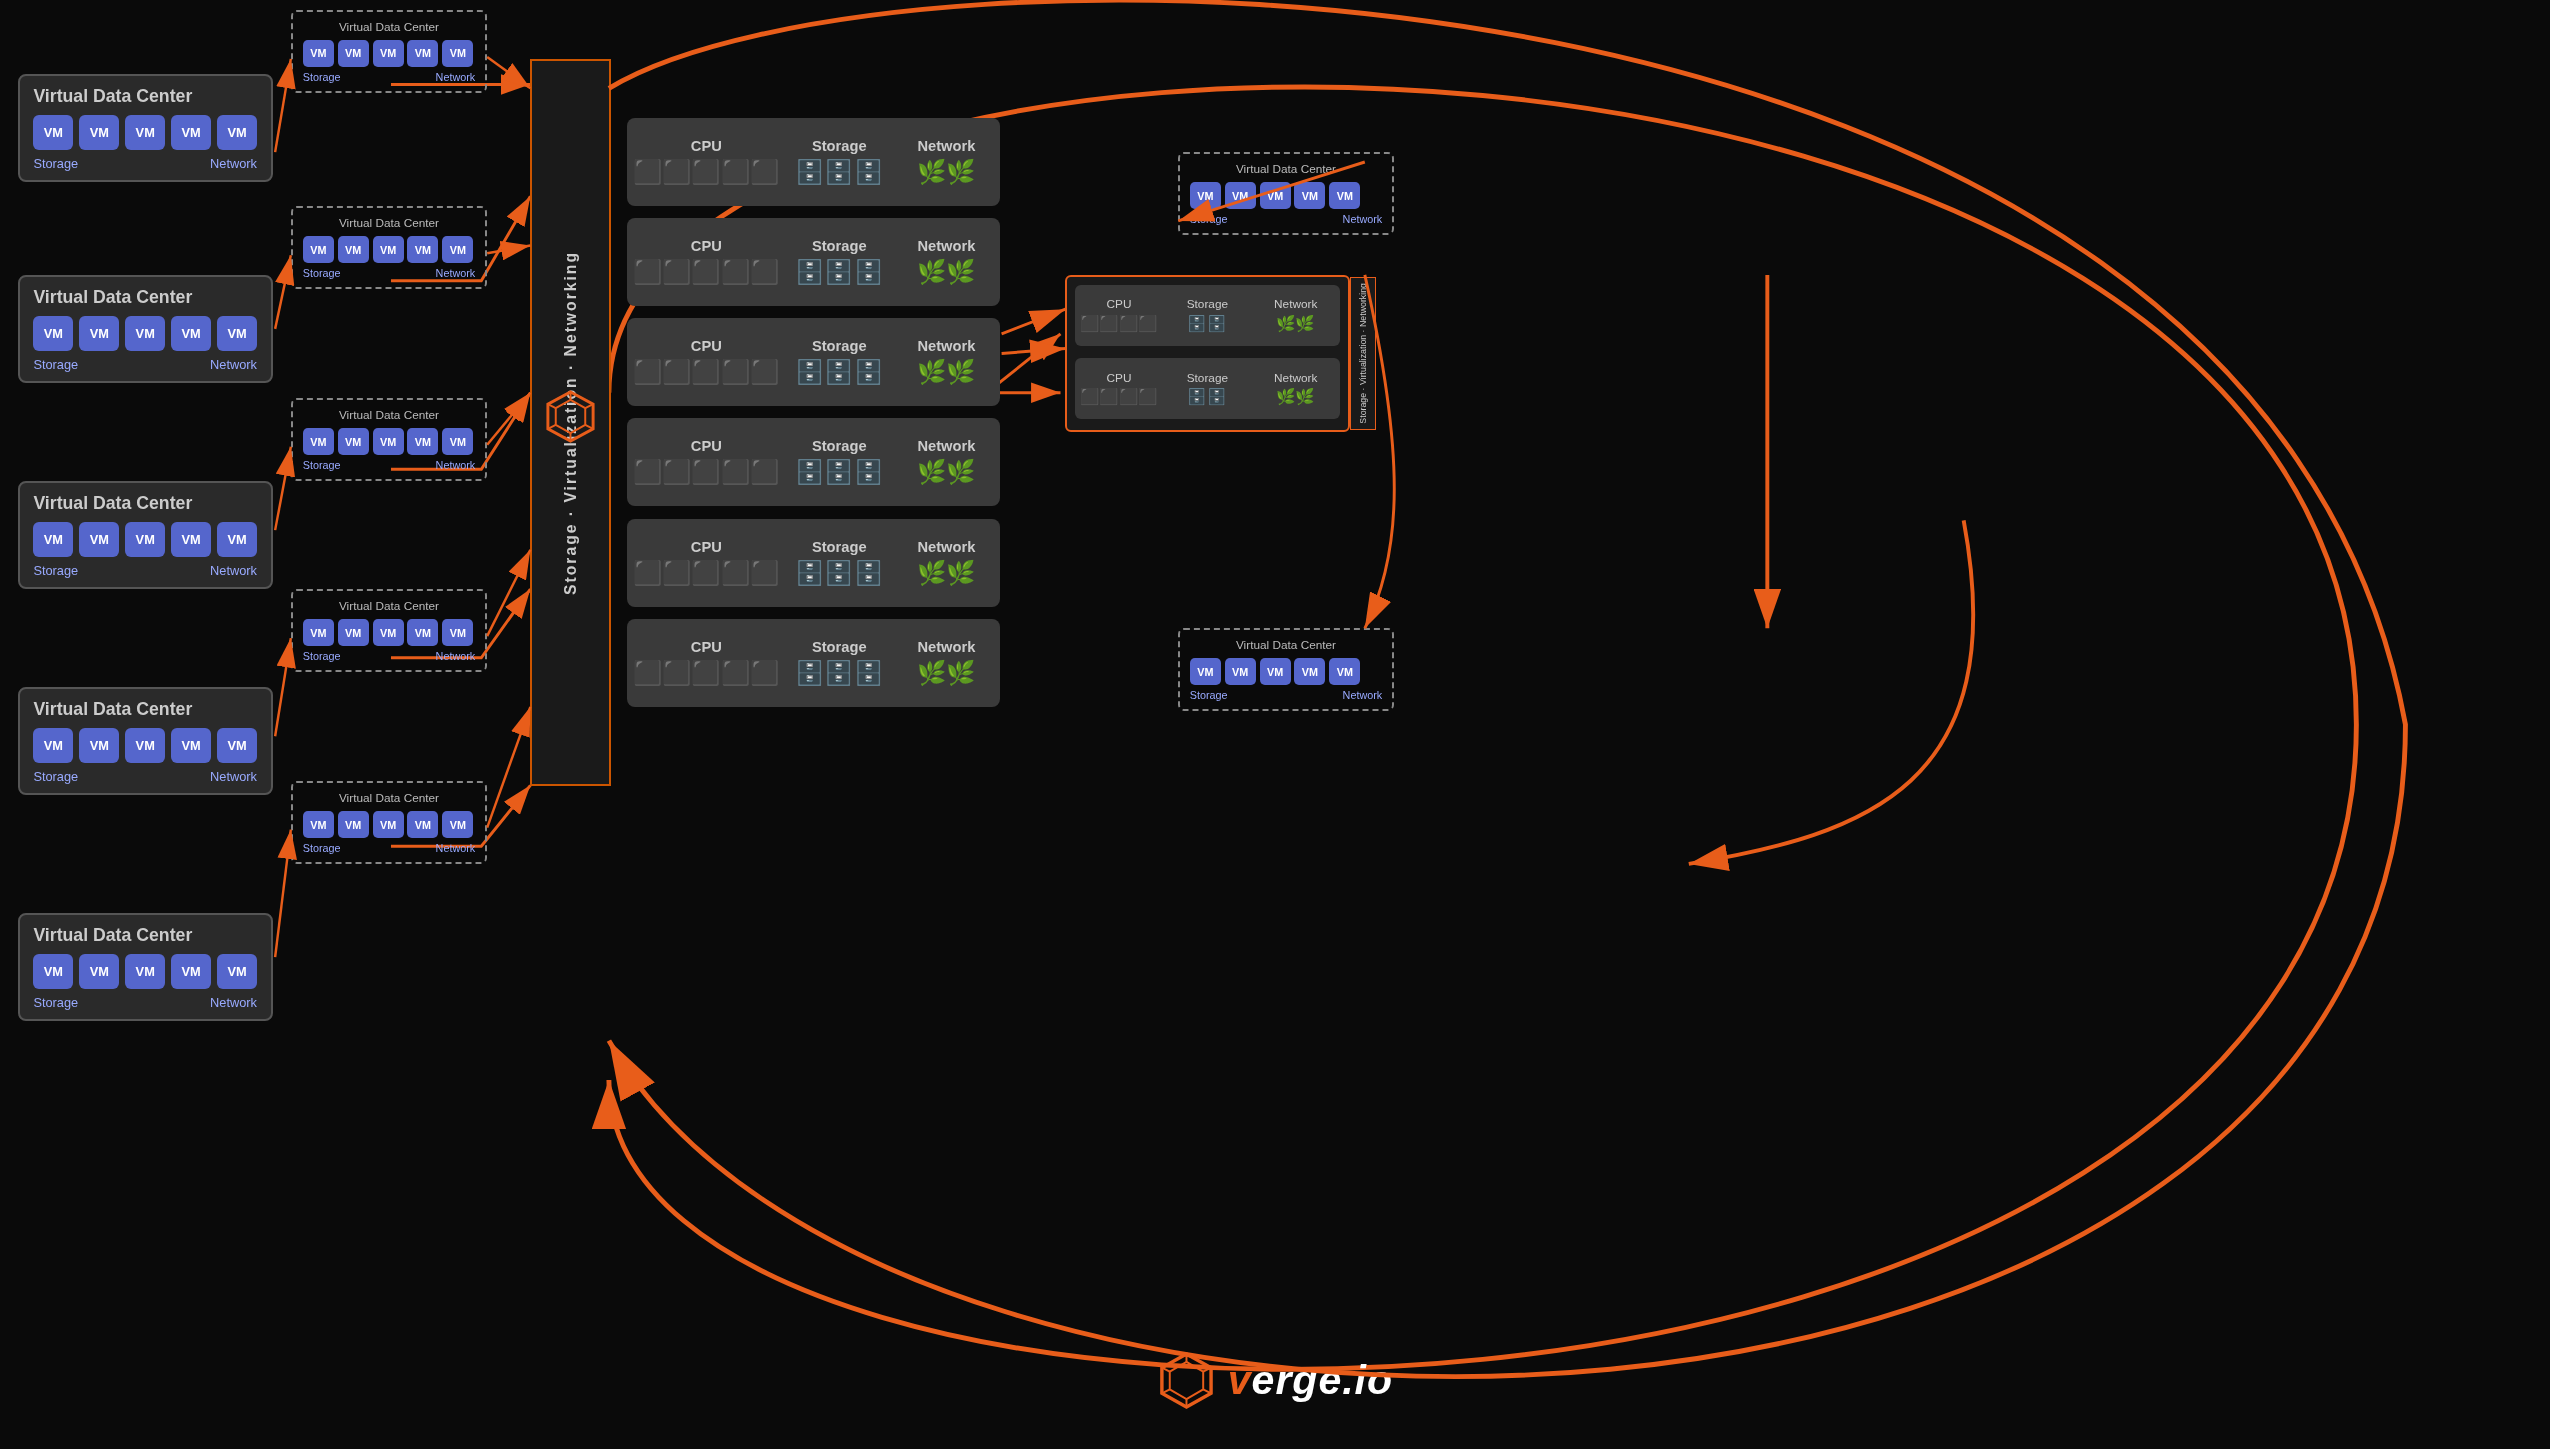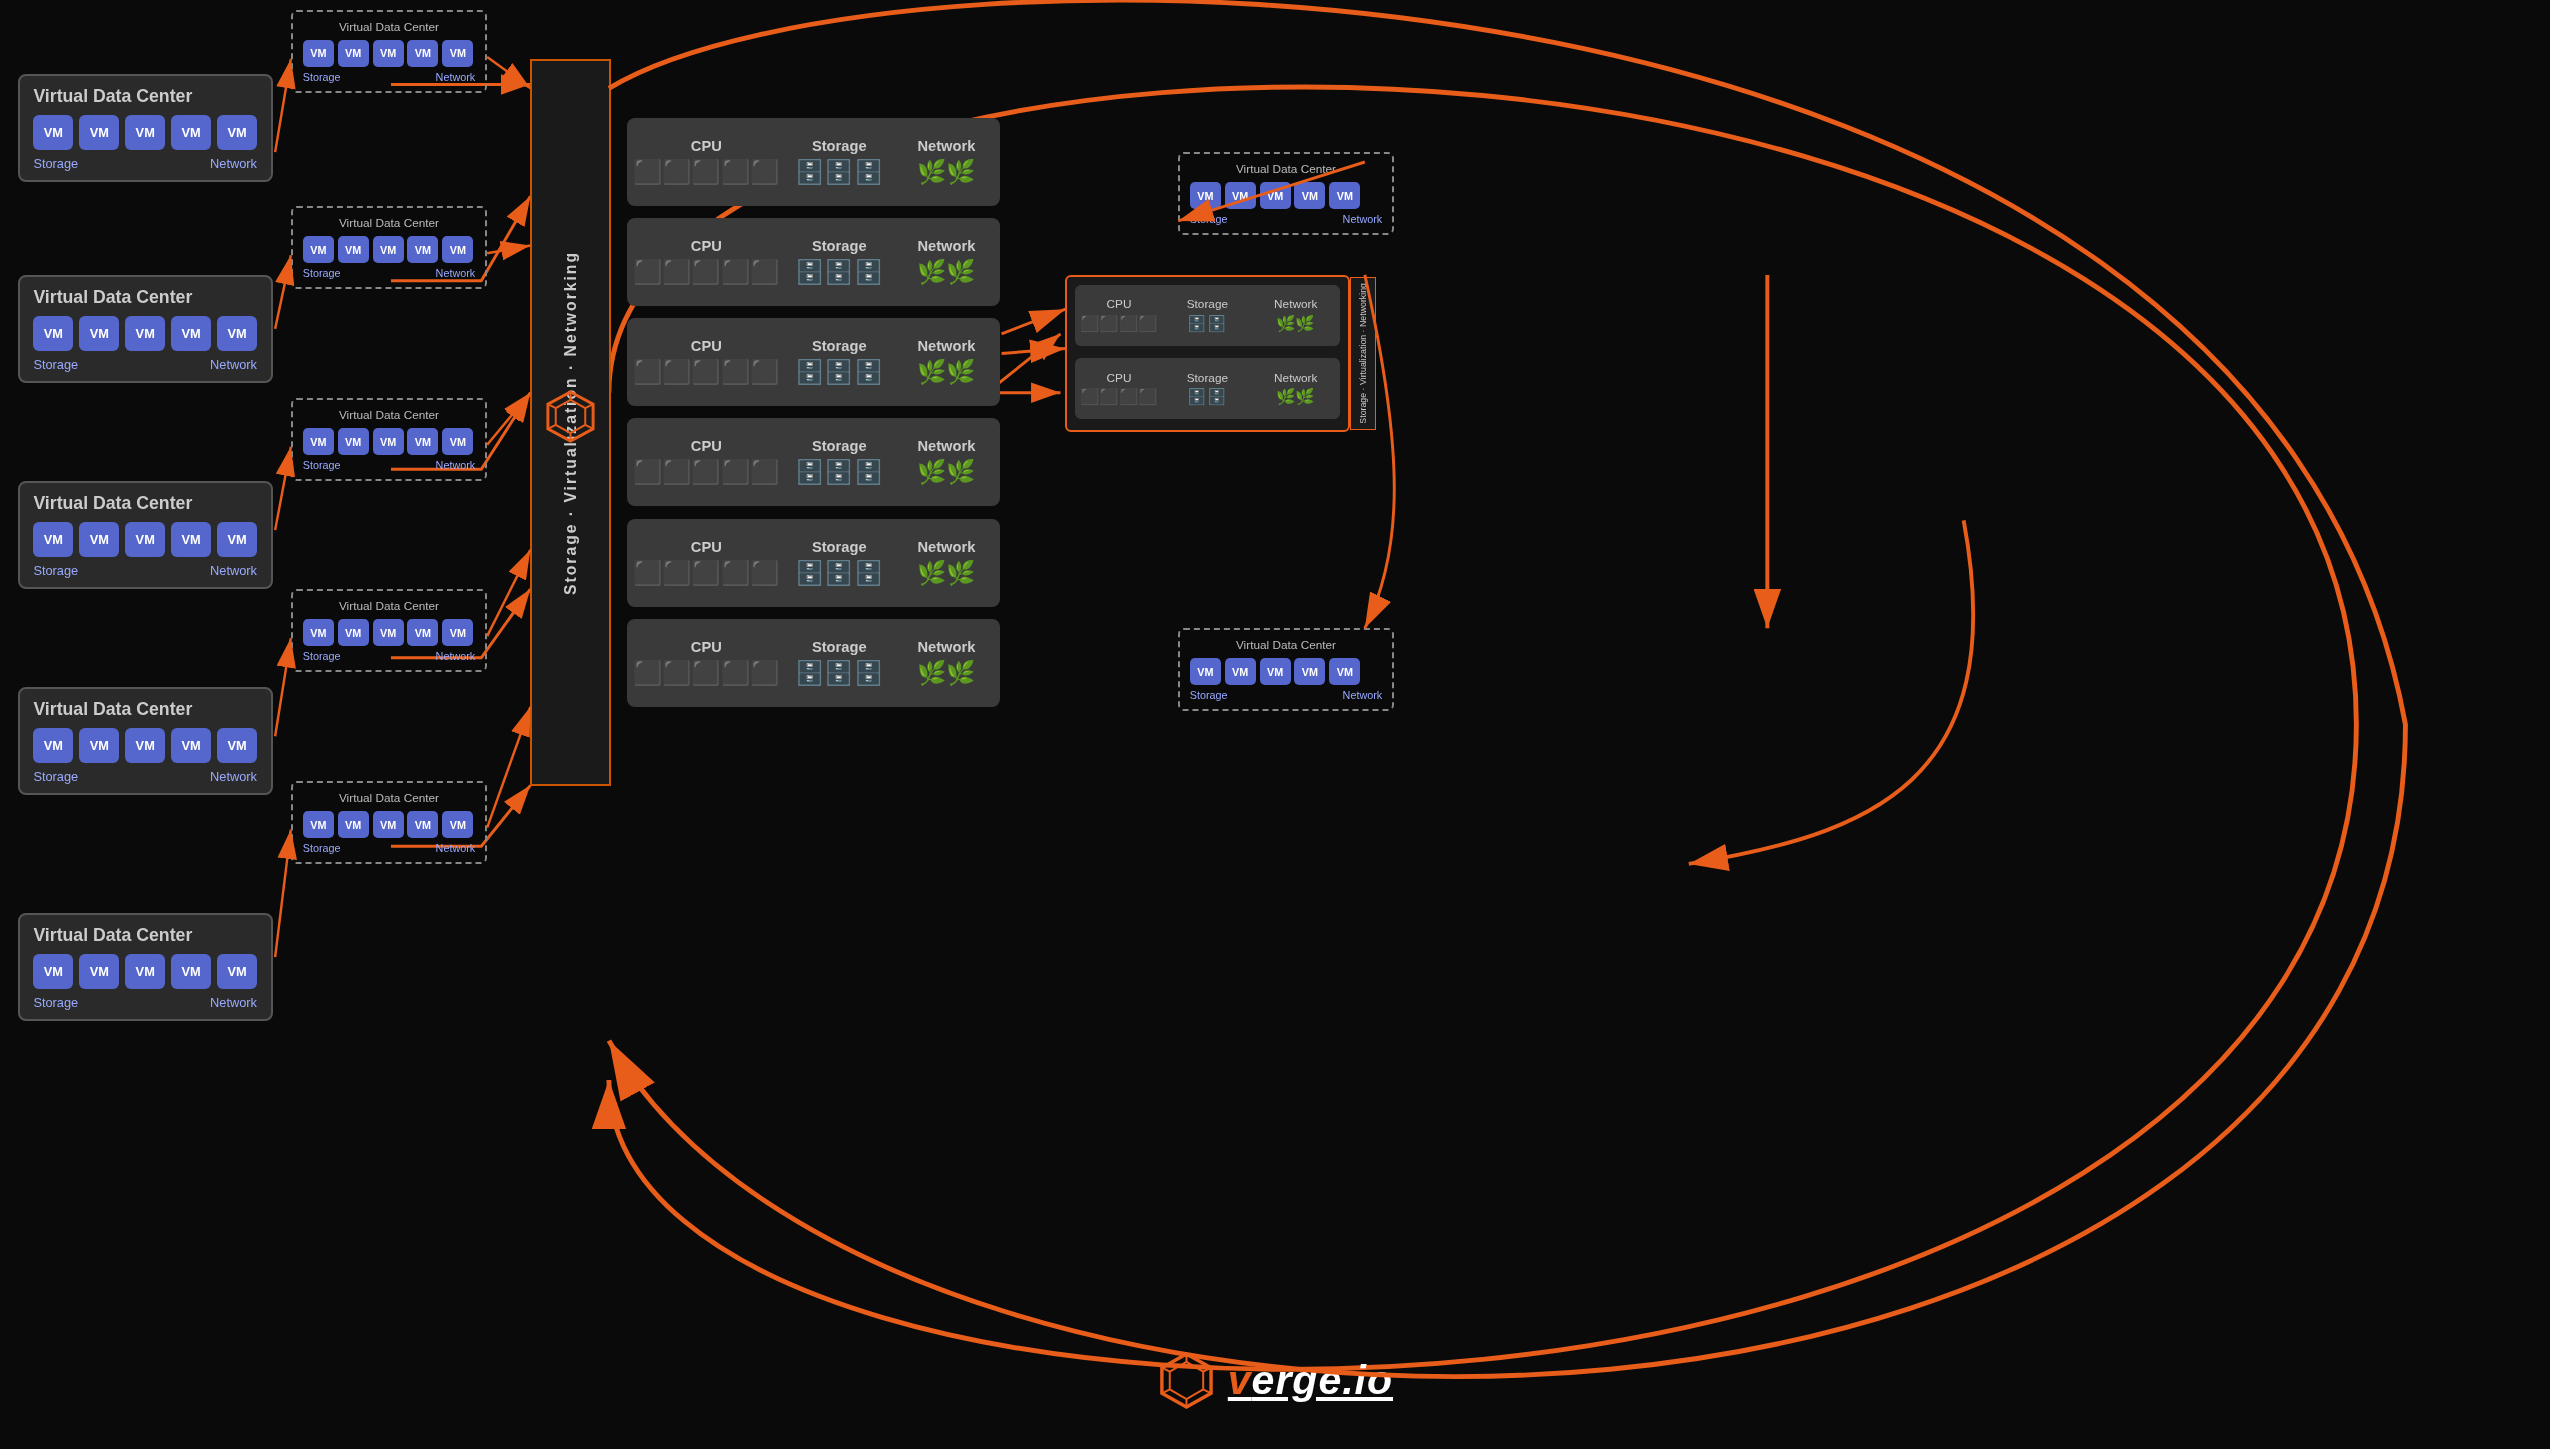--- a/index.html
+++ b/index.html
@@ -495,21 +495,21 @@
   <svg width="59" height="59" viewBox="0 0 60 60" xmlns="http://www.w3.org/2000/svg">
     <polygon points="30,3 55,17 55,43 30,57 5,43 5,17" fill="none" stroke="#E85D1A" stroke-width="3.5"></polygon>
     <polygon points="30,11 47,21 47,39 30,49 13,39 13,21" fill="none" stroke="#E85D1A" stroke-width="2"></polygon>
     <line x1="30" y1="3" x2="30" y2="11" stroke="#E85D1A" stroke-width="2"></line>
     <line x1="55" y1="17" x2="47" y2="21" stroke="#E85D1A" stroke-width="2"></line>
     <line x1="55" y1="43" x2="47" y2="39" stroke="#E85D1A" stroke-width="2"></line>
     <line x1="30" y1="57" x2="30" y2="49" stroke="#E85D1A" stroke-width="2"></line>
     <line x1="5" y1="43" x2="13" y2="39" stroke="#E85D1A" stroke-width="2"></line>
     <line x1="5" y1="17" x2="13" y2="21" stroke="#E85D1A" stroke-width="2"></line>
   </svg>
-  <span style="color:#fff; font-size:41px; font-style:italic; font-weight:bold; letter-spacing:1px;text-decoration:underline;">
+  <span style="color:#fff; font-size:41px; font-style:italic; font-weight:bold; letter-spacing:1px;">
     <span style="color:#E85D1A;">v</span>erge.io
   </span>
 </div>
 
 <svg style="position:absolute;top:0;left:0;width:2550px;height:1449px;pointer-events:none;" viewBox="0 0 2597 1476" xmlns="http://www.w3.org/2000/svg">
   <defs>
     <marker id="arr1" markerWidth="12" markerHeight="8" refX="12" refY="4" orient="auto">
       <polygon points="0 0, 12 4, 0 8" fill="#E85D1A"></polygon>
     </marker>
     <marker id="arr2" markerWidth="12" markerHeight="8" refX="0" refY="4" orient="auto-start-reverse">

